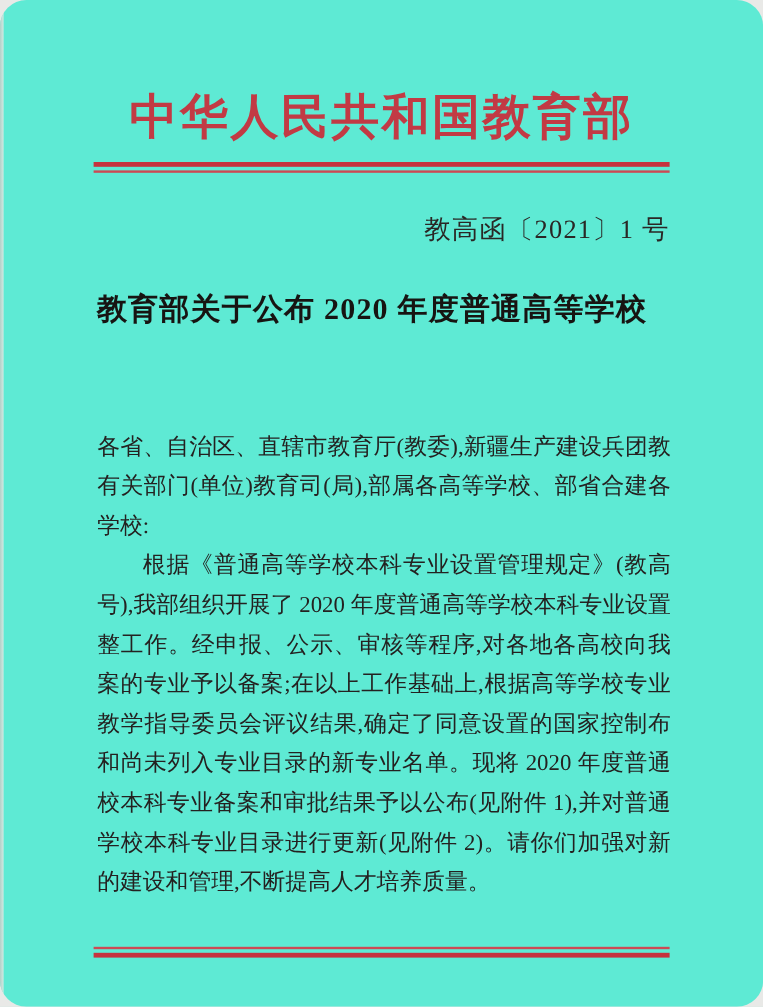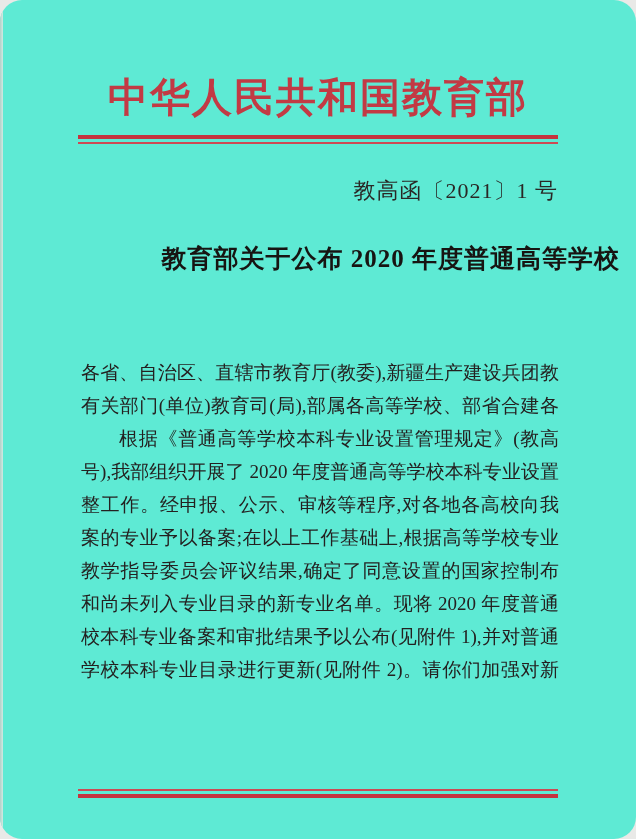--- a/index.html
+++ b/index.html
@@ -42,21 +42,21 @@
     position: absolute;
     top: 176px; right: 78px;
     font-size: 22px;
     letter-spacing: 1px;
     color: #2a2725;
     white-space: nowrap;
   }
   .notice-title {
     position: absolute;
     top: 238px; left: 0; right: 16px;
-    text-align: right;
+    text-align: center;
     font-weight: bold;
     font-size: 25px;
     line-height: 41px;
     color: #171412;
     letter-spacing: 1px;
   }
   .body-text {
     position: absolute;
     top: 356px; left: 81px;
     width: 478px;
@@ -90,28 +90,30 @@
 
   <div class="doc-number">教高函〔2021〕1 号</div>
 
   <div class="notice-title">
     <div>教育部关于公布 2020 年度普通高等学校</div>
   </div>
 
   <div class="body-text">
     <div class="body-line">各省、自治区、直辖市教育厅(教委),新疆生产建设兵团教育局,</div>
     <div class="body-line">有关部门(单位)教育司(局),部属各高等学校、部省合建各高等</div>
+    <div class="body-line para-end">学校:</div>
     <div class="body-line indent">根据《普通高等学校本科专业设置管理规定》(教高〔2012〕9</div>
     <div class="body-line">号),我部组织开展了 2020 年度普通高等学校本科专业设置和调</div>
     <div class="body-line">整工作。经申报、公示、审核等程序,对各地各高校向我部申请备</div>
     <div class="body-line">案的专业予以备案;在以上工作基础上,根据高等学校专业设置与</div>
     <div class="body-line">教学指导委员会评议结果,确定了同意设置的国家控制布点专业</div>
     <div class="body-line">和尚未列入专业目录的新专业名单。现将 2020 年度普通高等学</div>
     <div class="body-line">校本科专业备案和审批结果予以公布(见附件 1),并对普通高等</div>
     <div class="body-line">学校本科专业目录进行更新(见附件 2)。请你们加强对新设专业</div>
+    <div class="body-line para-end">的建设和管理,不断提高人才培养质量。</div>
   </div>
 
   <div class="rule rule-bottom">
     <div class="thin"></div>
     <div class="gap"></div>
     <div class="thick"></div>
   </div>
 </div>
 
 </body></html>

